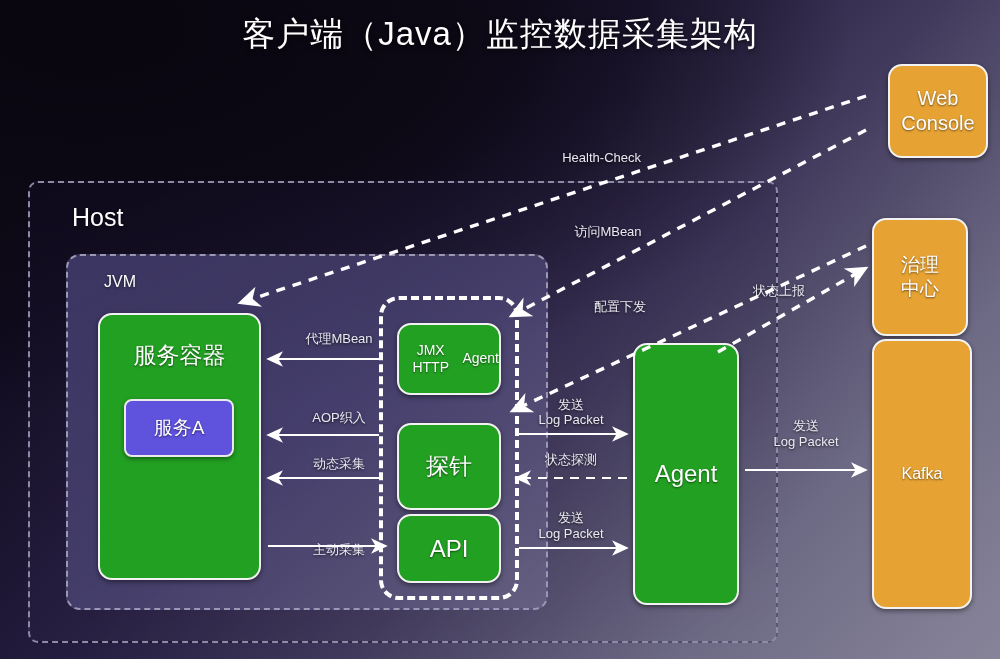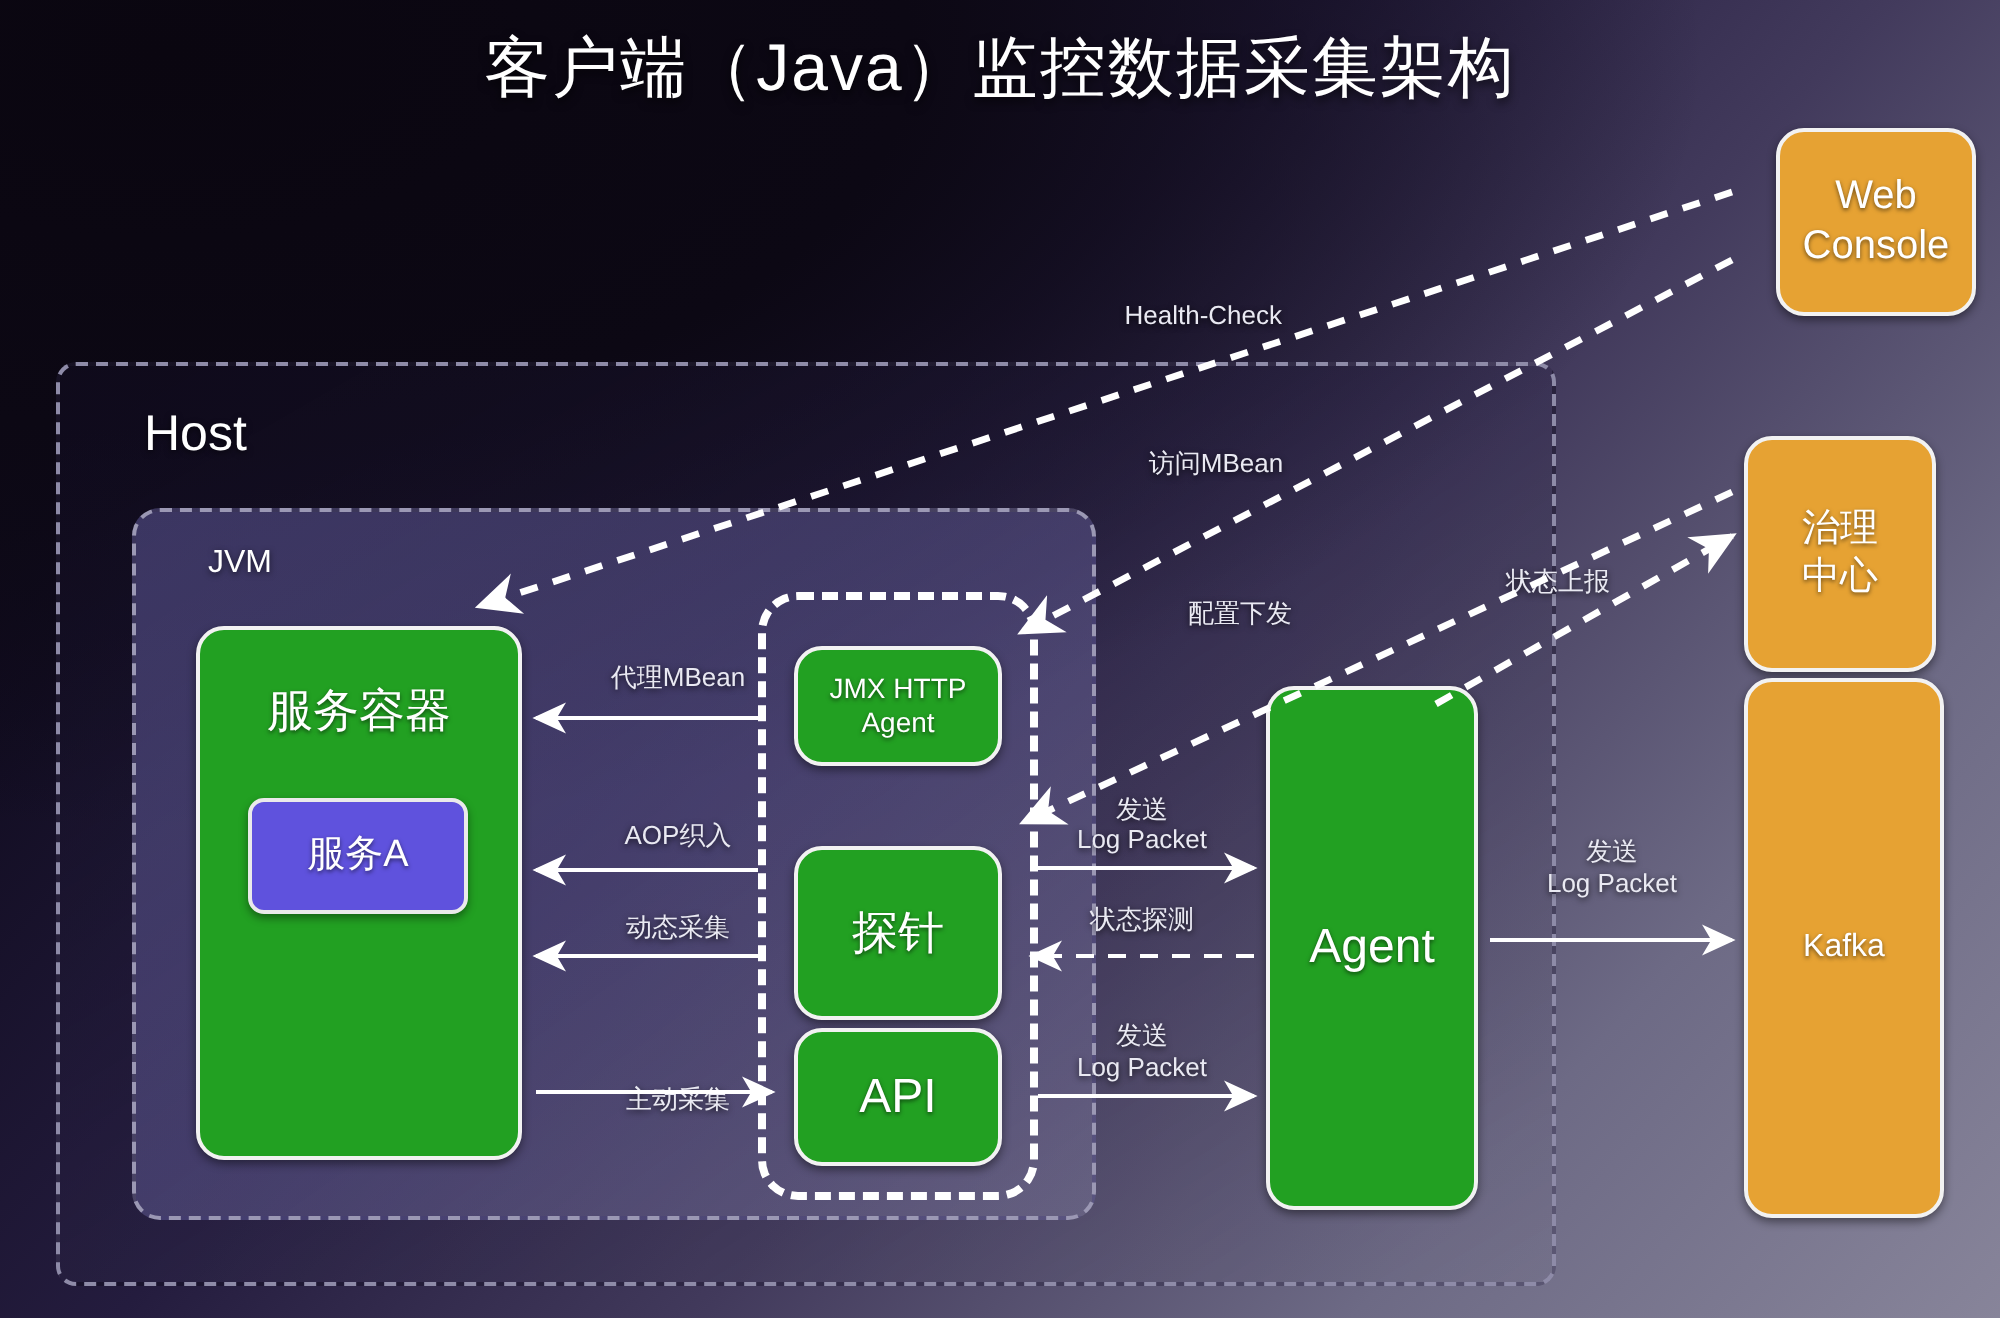--- a/index.html
+++ b/index.html
@@ -60,21 +60,21 @@
     <div style="font-size:23px;">服务容器</div>
   </div>
 
   <div class="box purple" style="left:124px;top:399px;width:110px;height:58px;font-size:19px;">
     <span>服务A</span>
   </div>
 
 
   <div id="probe-group"></div>
 
-  <div class="box green" style="left:397px;top:323px;width:104px;height:60px;flex-direction:column;font-size:14px;">
+  <div class="box green" style="left:397px;top:323px;width:104px;height:72px;font-size:14px;">
     <span>JMX HTTP</span>
     <span>Agent</span>
   </div>
 
   <div class="box green" style="left:397px;top:423px;width:104px;height:87px;font-size:23px;text-align:center;">
     <span>探针</span>
   </div>
 
   <div class="box green" style="left:397px;top:514px;width:104px;height:69px;font-size:24px;">
     <span>API</span>

